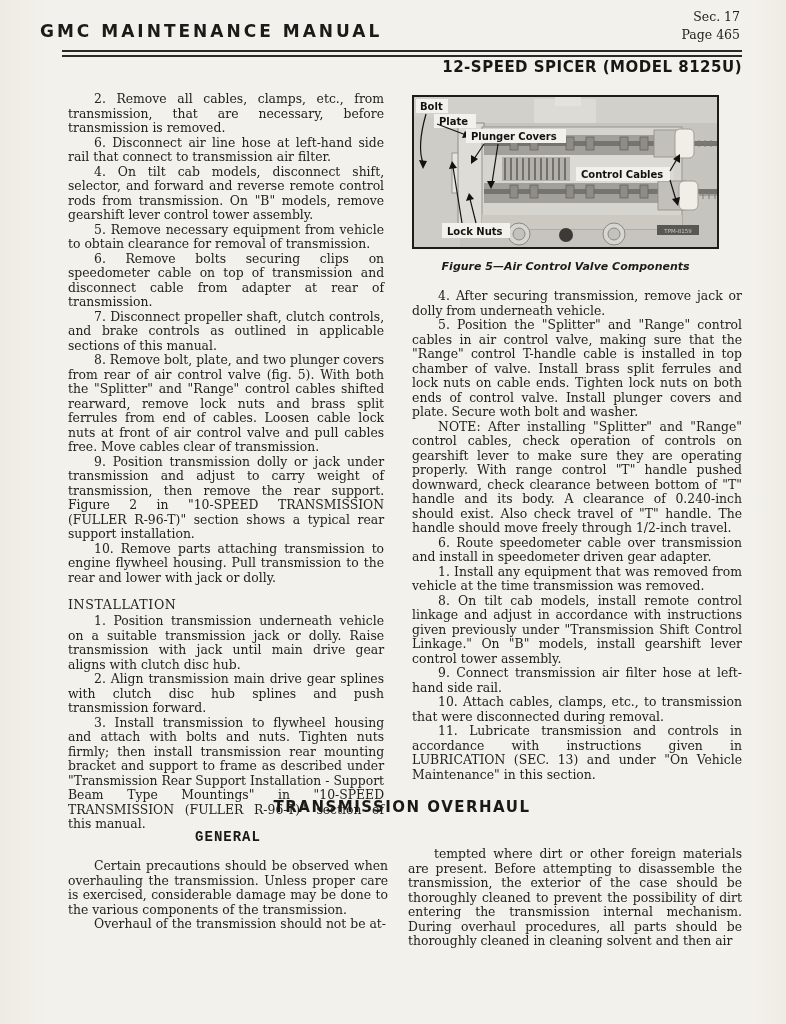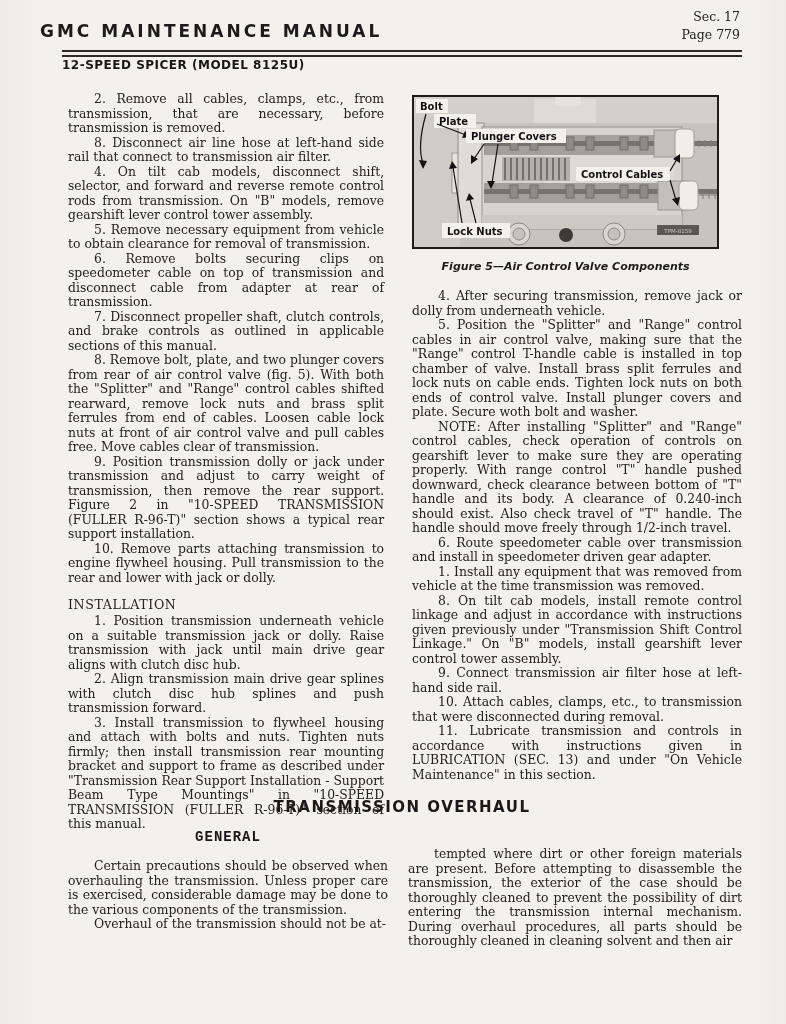--- a/index.html
+++ b/index.html
@@ -8,22 +8,22 @@
     background:#f1efe9;
     background-image:linear-gradient(90deg, #edebe4 0%, #f3f1eb 6%, #f3f1eb 94%, #eceae3 100%);
     font-family:"DejaVu Serif", serif; color:#232220; overflow:hidden;padding-left:12px;
   }
   .sec-page { position:absolute; top:8px; left:62px; width:678px; text-align:right;
     font-size:12.5px; line-height:18px; }
   .manual-title { position:absolute; top:21px; left:40px; width:680px; text-align:left;
     font-family:"DejaVu Sans", sans-serif; font-weight:bold; font-size:17px; letter-spacing:3px; color:#1c1b19; }
   .double-rule { position:absolute; top:50px; left:62px; width:680px; height:3px;
     border-top:2px solid #2b2a27; border-bottom:2px solid #2b2a27; }
-  .subtitle { position:absolute; top:58px; left:62px; width:680px; text-align:left;
-    font-family:"DejaVu Sans", sans-serif; font-weight:bold; font-size:12px; letter-spacing:0.5px; color:#181715; }
+  .subtitle { position:absolute; top:58px; left:62px; width:680px; text-align:right;
+    font-family:"DejaVu Sans", sans-serif; font-weight:bold; font-size:15px; letter-spacing:0.5px; color:#181715; }
 
   .columns { position:absolute; top:92px; left:68px; width:674px; display:flex; gap:28px; }
   .col-left { width:320px; }
   .col-right { width:334px; }
   p.body { margin:0; text-indent:26px; text-align:justify; font-size:12.4px; line-height:14.5px; }
   .subhead { margin:12px 0 2px 0; font-size:12.6px; letter-spacing:0.6px; font-weight:normal; }
 
   .photo-wrap { margin-top:3px; width:307px; }
   .photo { width:303px; height:150px; border:2px solid #1d1c1a; background:#c6c4be; display:block; }
   .figure-caption { width:307px; text-align:center; font-family:"DejaVu Sans", sans-serif;
@@ -40,31 +40,31 @@
   svg text.lbl { font-family:"DejaVu Sans", sans-serif; font-weight:bold; font-size:10px; fill:#131211; }
   svg text.code { font-family:"DejaVu Sans", sans-serif; font-size:5.5px; fill:#c9c7c1; }
 </style>
 </head>
 <body>
 
 <div class="page">
 
   <div class="sec-page">
     <div>Sec. 17</div>
-    <div>Page 779</div>
+    <div>Page 465</div>
   </div>
 
   <div class="manual-title">GMC MAINTENANCE MANUAL</div>
   <div class="double-rule"></div>
   <div class="subtitle">12-SPEED SPICER (MODEL 8125U)</div>
 
   <div class="columns">
     <div class="col-left">
       <p class="body">2. Remove all cables, clamps, etc., from transmission, that are necessary, before transmission is removed.</p>
-      <p class="body">8. Disconnect air line hose at left-hand side rail that connect to transmission air filter.</p>
+      <p class="body">6. Disconnect air line hose at left-hand side rail that connect to transmission air filter.</p>
       <p class="body">4. On tilt cab models, disconnect shift, selector, and forward and reverse remote control rods from transmission. On "B" models, remove gearshift lever control tower assembly.</p>
       <p class="body">5. Remove necessary equipment from vehicle to obtain clearance for removal of transmission.</p>
       <p class="body">6. Remove bolts securing clips on speedometer cable on top of transmission and disconnect cable from adapter at rear of transmission.</p>
       <p class="body">7. Disconnect propeller shaft, clutch controls, and brake controls as outlined in applicable sections of this manual.</p>
       <p class="body">8. Remove bolt, plate, and two plunger covers from rear of air control valve (fig. 5). With both the "Splitter" and "Range" control cables shifted rearward, remove lock nuts and brass split ferrules from end of cables. Loosen cable lock nuts at front of air control valve and pull cables free. Move cables clear of transmission.</p>
       <p class="body">9. Position transmission dolly or jack under transmission and adjust to carry weight of transmission, then remove the rear support. Figure 2 in "10-SPEED TRANSMISSION (FULLER R-96-T)" section shows a typical rear support installation.</p>
       <p class="body">10. Remove parts attaching transmission to engine flywheel housing. Pull transmission to the rear and lower with jack or dolly.</p>
       <h4 class="subhead">INSTALLATION</h4>
       <p class="body">1. Position transmission underneath vehicle on a suitable transmission jack or dolly. Raise transmission with jack until main drive gear aligns with clutch disc hub.</p>
       <p class="body">2. Align transmission main drive gear splines with clutch disc hub splines and push transmission forward.</p>

